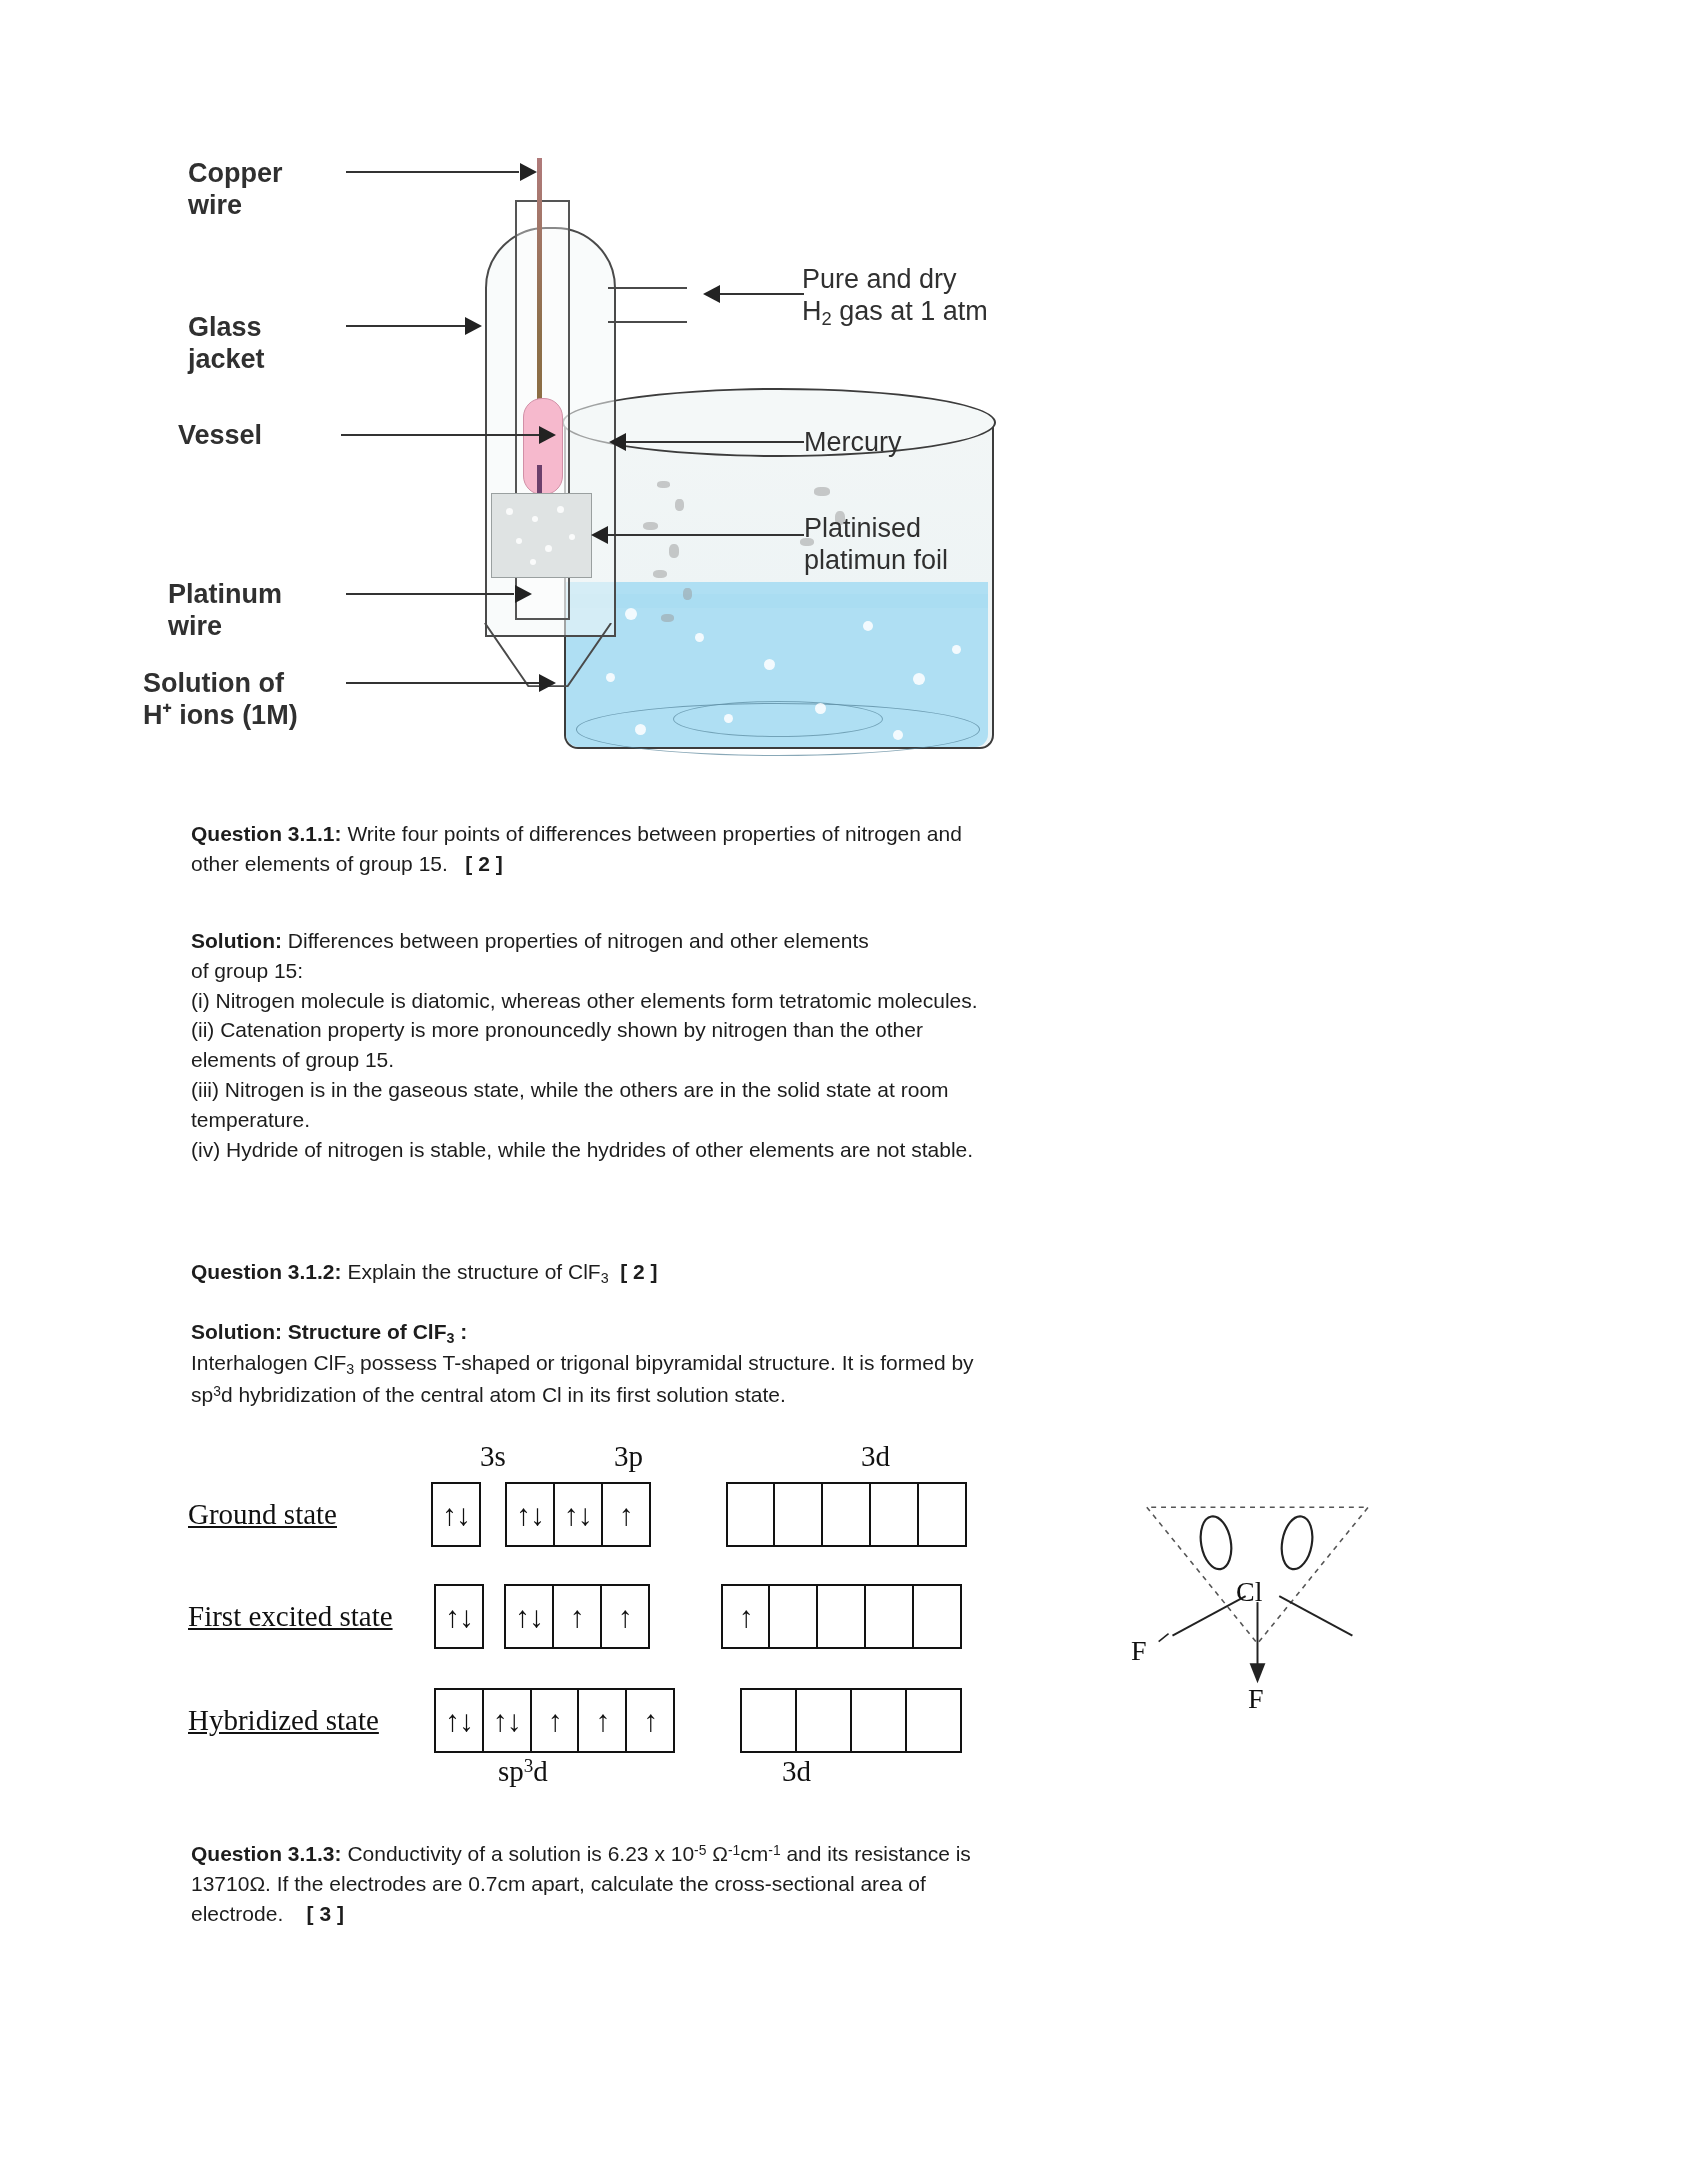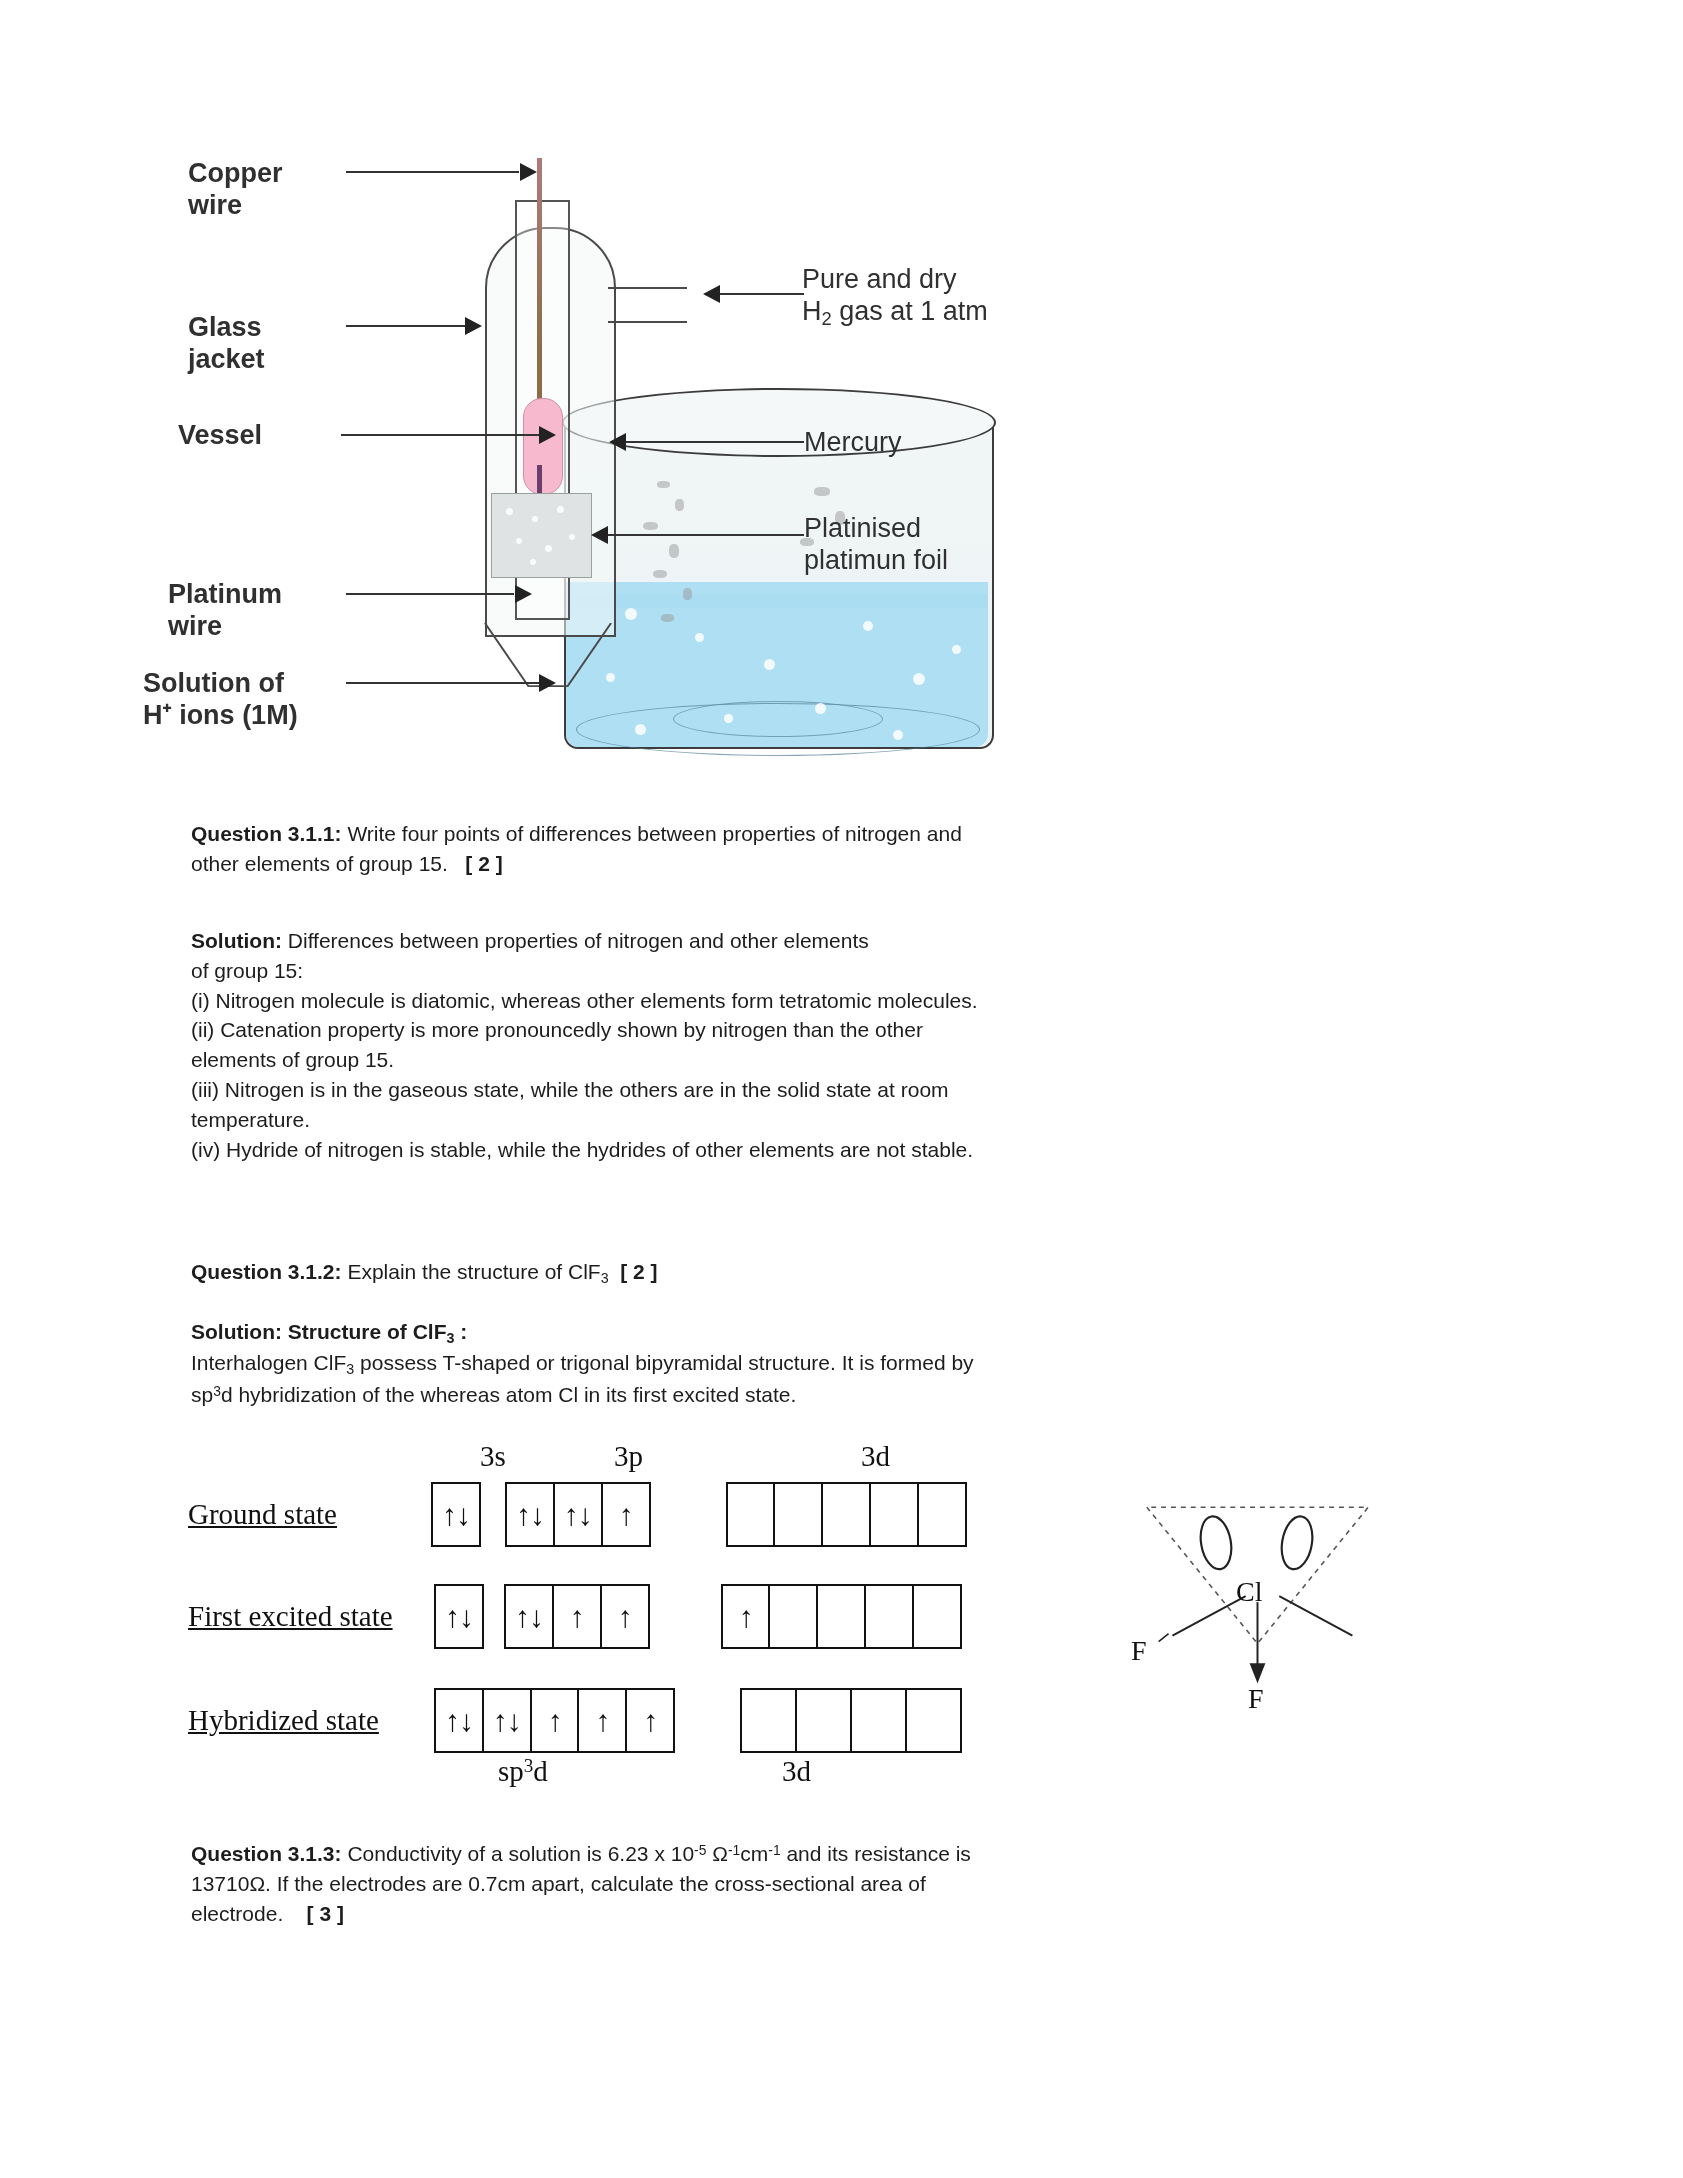--- a/index.html
+++ b/index.html
@@ -196,21 +196,21 @@
     <span>(iv) Hydride of nitrogen is stable, while the hydrides of other elements are not stable.</span>
   </div>
 
   <div class="txt" style="left:191px;top:1257px;width:1307px;">
     <span class="b">Question 3.1.2:</span><span> Explain the structure of ClF</span><sub>3</sub>&nbsp;&nbsp;<span class="b">[ 2 ]</span>
   </div>
 
   <div class="txt" style="left:191px;top:1317px;width:1317px;">
     <span class="b"><span>Solution: Structure of ClF</span><sub>3</sub><span> :</span></span><br>
     <span><span>Interhalogen ClF</span><sub>3</sub><span> possess T-shaped or trigonal bipyramidal structure. It is formed by</span></span><br>
-    <span><span>sp</span><sup>3</sup><span>d hybridization of the whereas atom Cl in its first excited state.</span></span>
+    <span><span>sp</span><sup>3</sup><span>d hybridization of the central atom Cl in its first solution state.</span></span>
   </div>
 
   <div class="orb">
 
     <div class="shdr" style="left:292px;top:0px;">3s</div>
     <div class="shdr" style="left:426px;top:0px;text-align:center;">3p</div>
     <div class="shdr" style="left:673px;top:0px;">3d</div>
 
     <div class="orbrow" style="left:0px;top:42px;">
       <div class="rowlab">Ground state</div>

